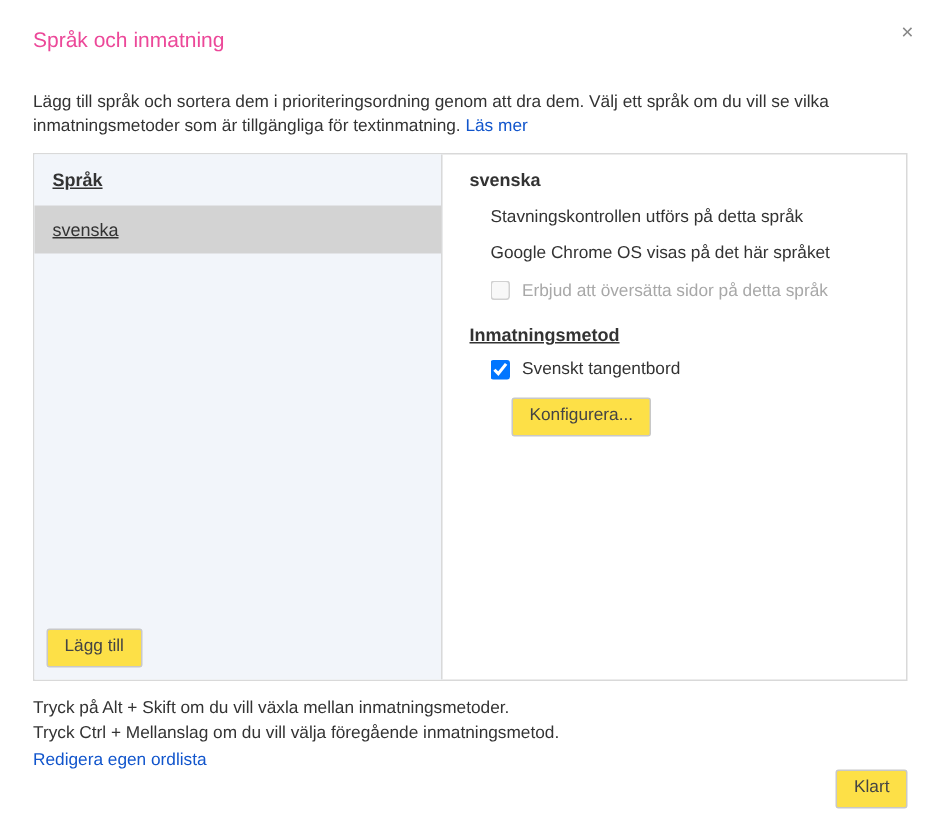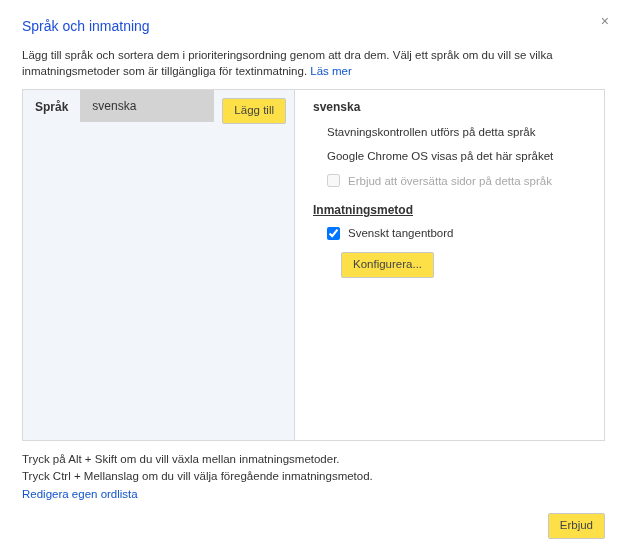--- a/index.html
+++ b/index.html
@@ -21,42 +21,43 @@
     position: absolute;
     top: 14px;
     right: 18px;
     font-size: 14px;
     color: #888;
     cursor: pointer;
     line-height: 1;
   }
   .title {
     font-size: 14px;
-    color: #1d4ed8;
+    color: #ec4899;
     font-weight: 400;
-    margin-bottom: 13px;
+    margin-bottom: 26px;
   }
   .intro {
     font-size: 11.5px;
     color: #333;
     line-height: 1.4;
     margin-bottom: 10px;
   }
   .link { color: #1155cc; cursor: pointer; }
   .panel {
     border: 1px solid #d9d9d9;
     display: flex;
     height: 352px;
   }
   .left {
     width: 272px;
     border-right: 1px solid #d9d9d9;
     display: flex;
-    flex-direction: row;
+    flex-direction: column;
     background: #f2f5fa;
+    text-decoration: underline;
   }
   .left-header {
     background: #f2f5fa;
     font-weight: bold;
     font-size: 12px;
     padding: 10px 12px;
   }
   .lang-list { flex: 1; }
   .lang-item {
     padding: 9px 12px;
@@ -182,16 +183,16 @@
 
   </div>
 
   <div class="tips">
     <div>Tryck på Alt + Skift om du vill växla mellan inmatningsmetoder.</div>
     <div>Tryck Ctrl + Mellanslag om du vill välja föregående inmatningsmetod.</div>
     <span class="link">Redigera egen ordlista</span>
   </div>
 
   <div class="footer">
-    <button class="btn">Erbjud</button>
+    <button class="btn">Klart</button>
   </div>
 
 </div>
 
 </body></html>

